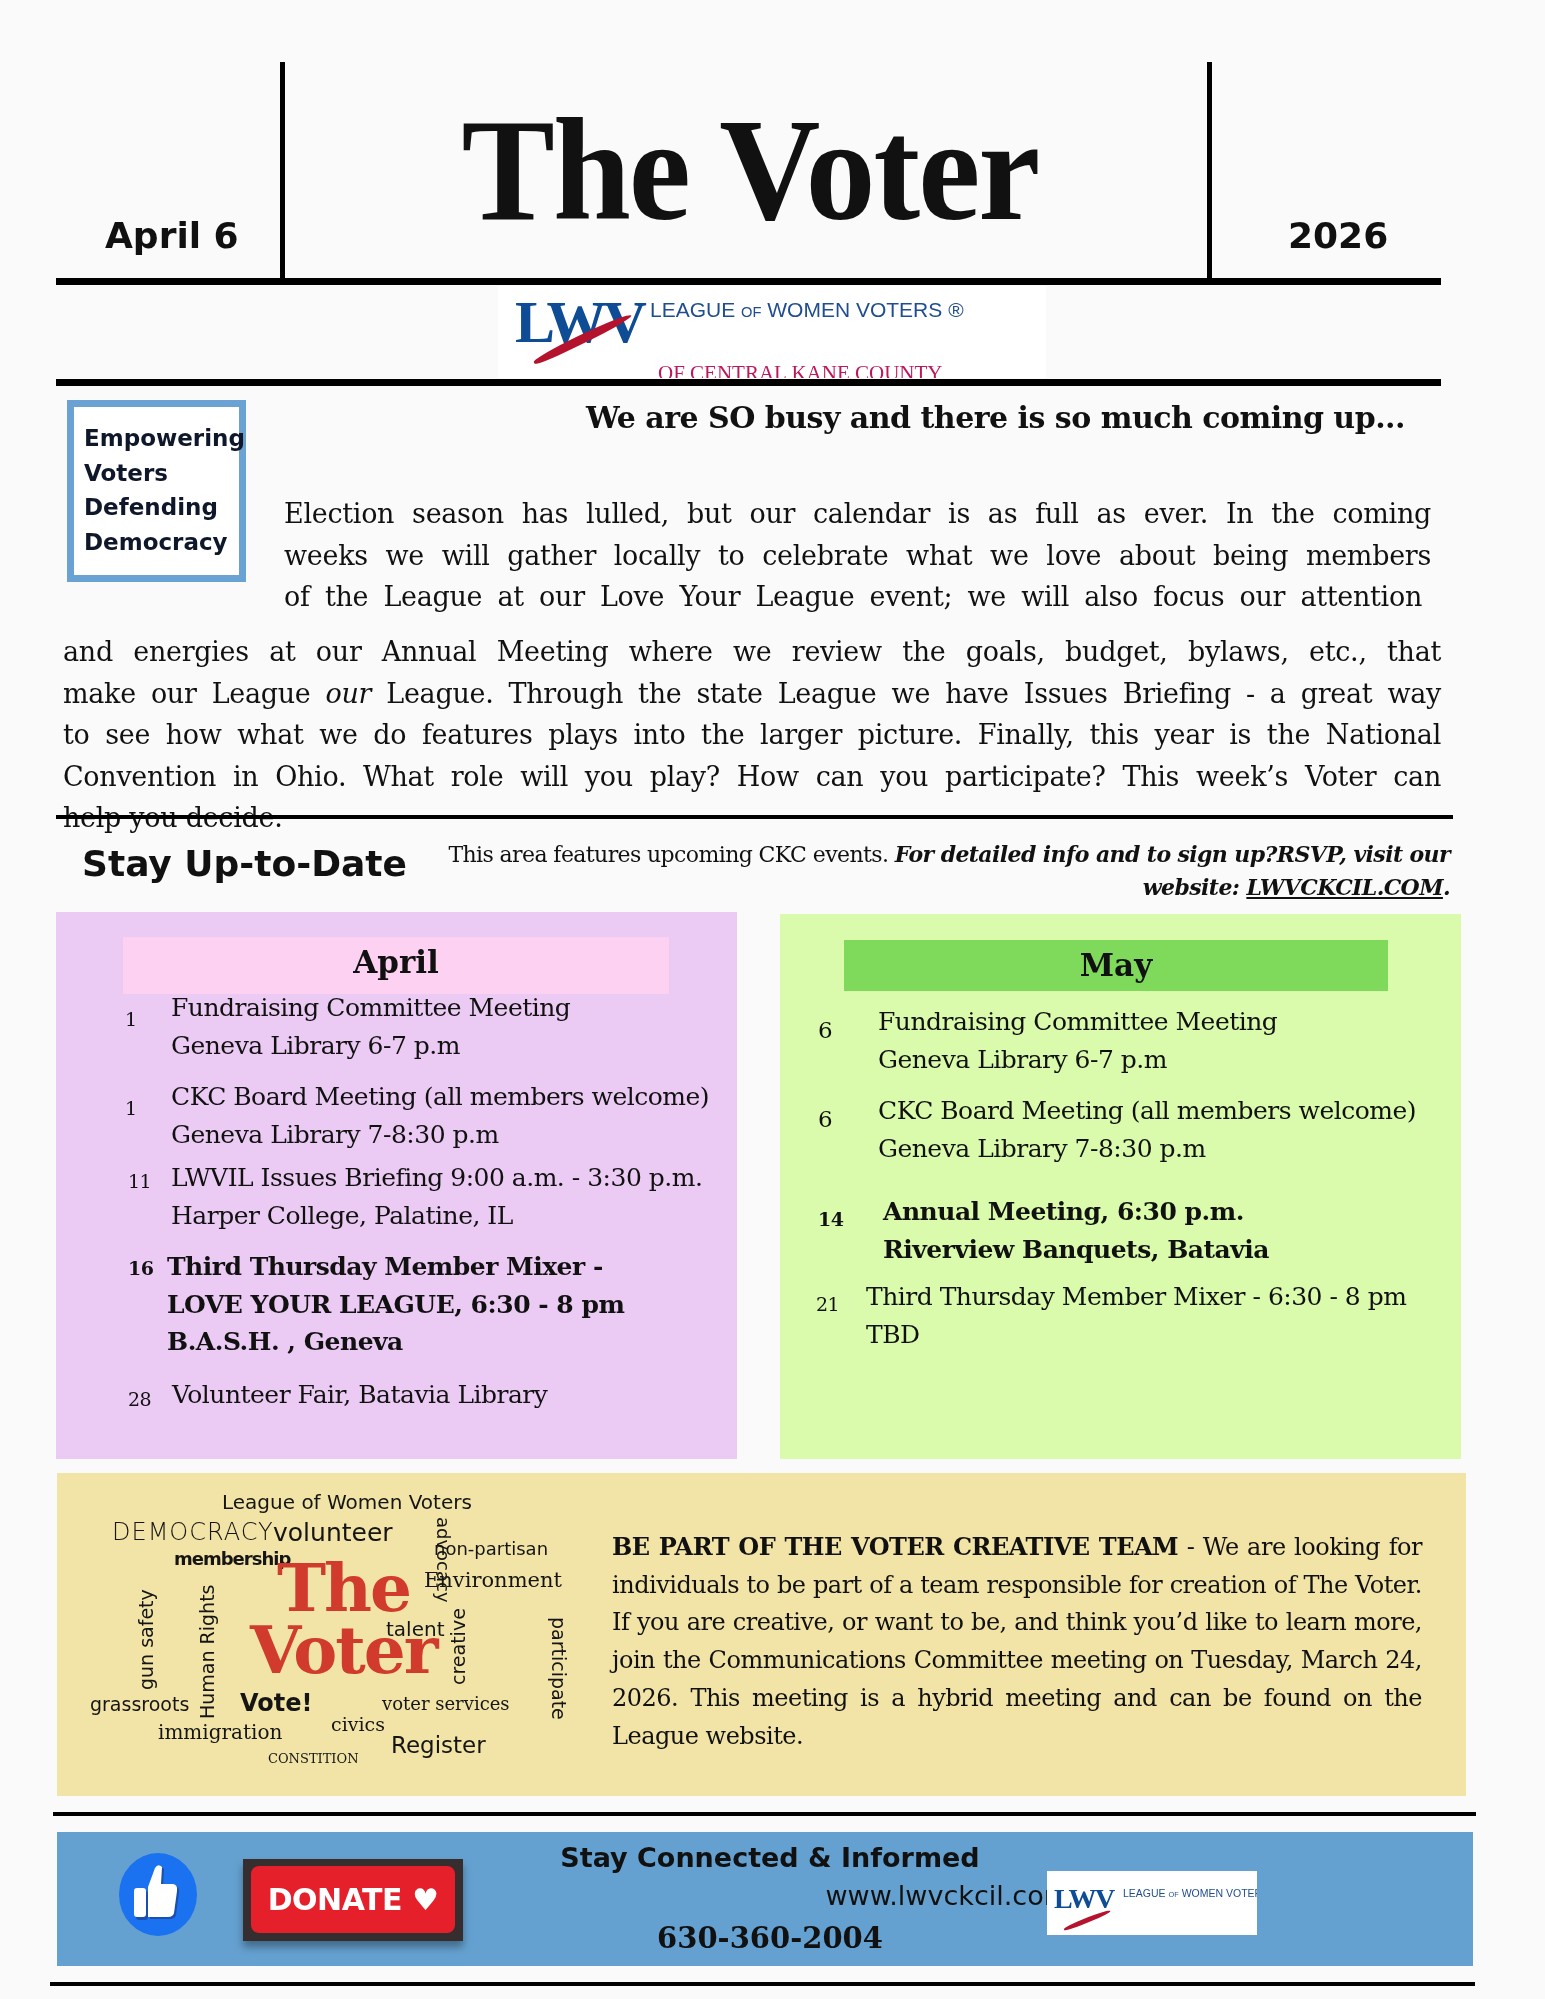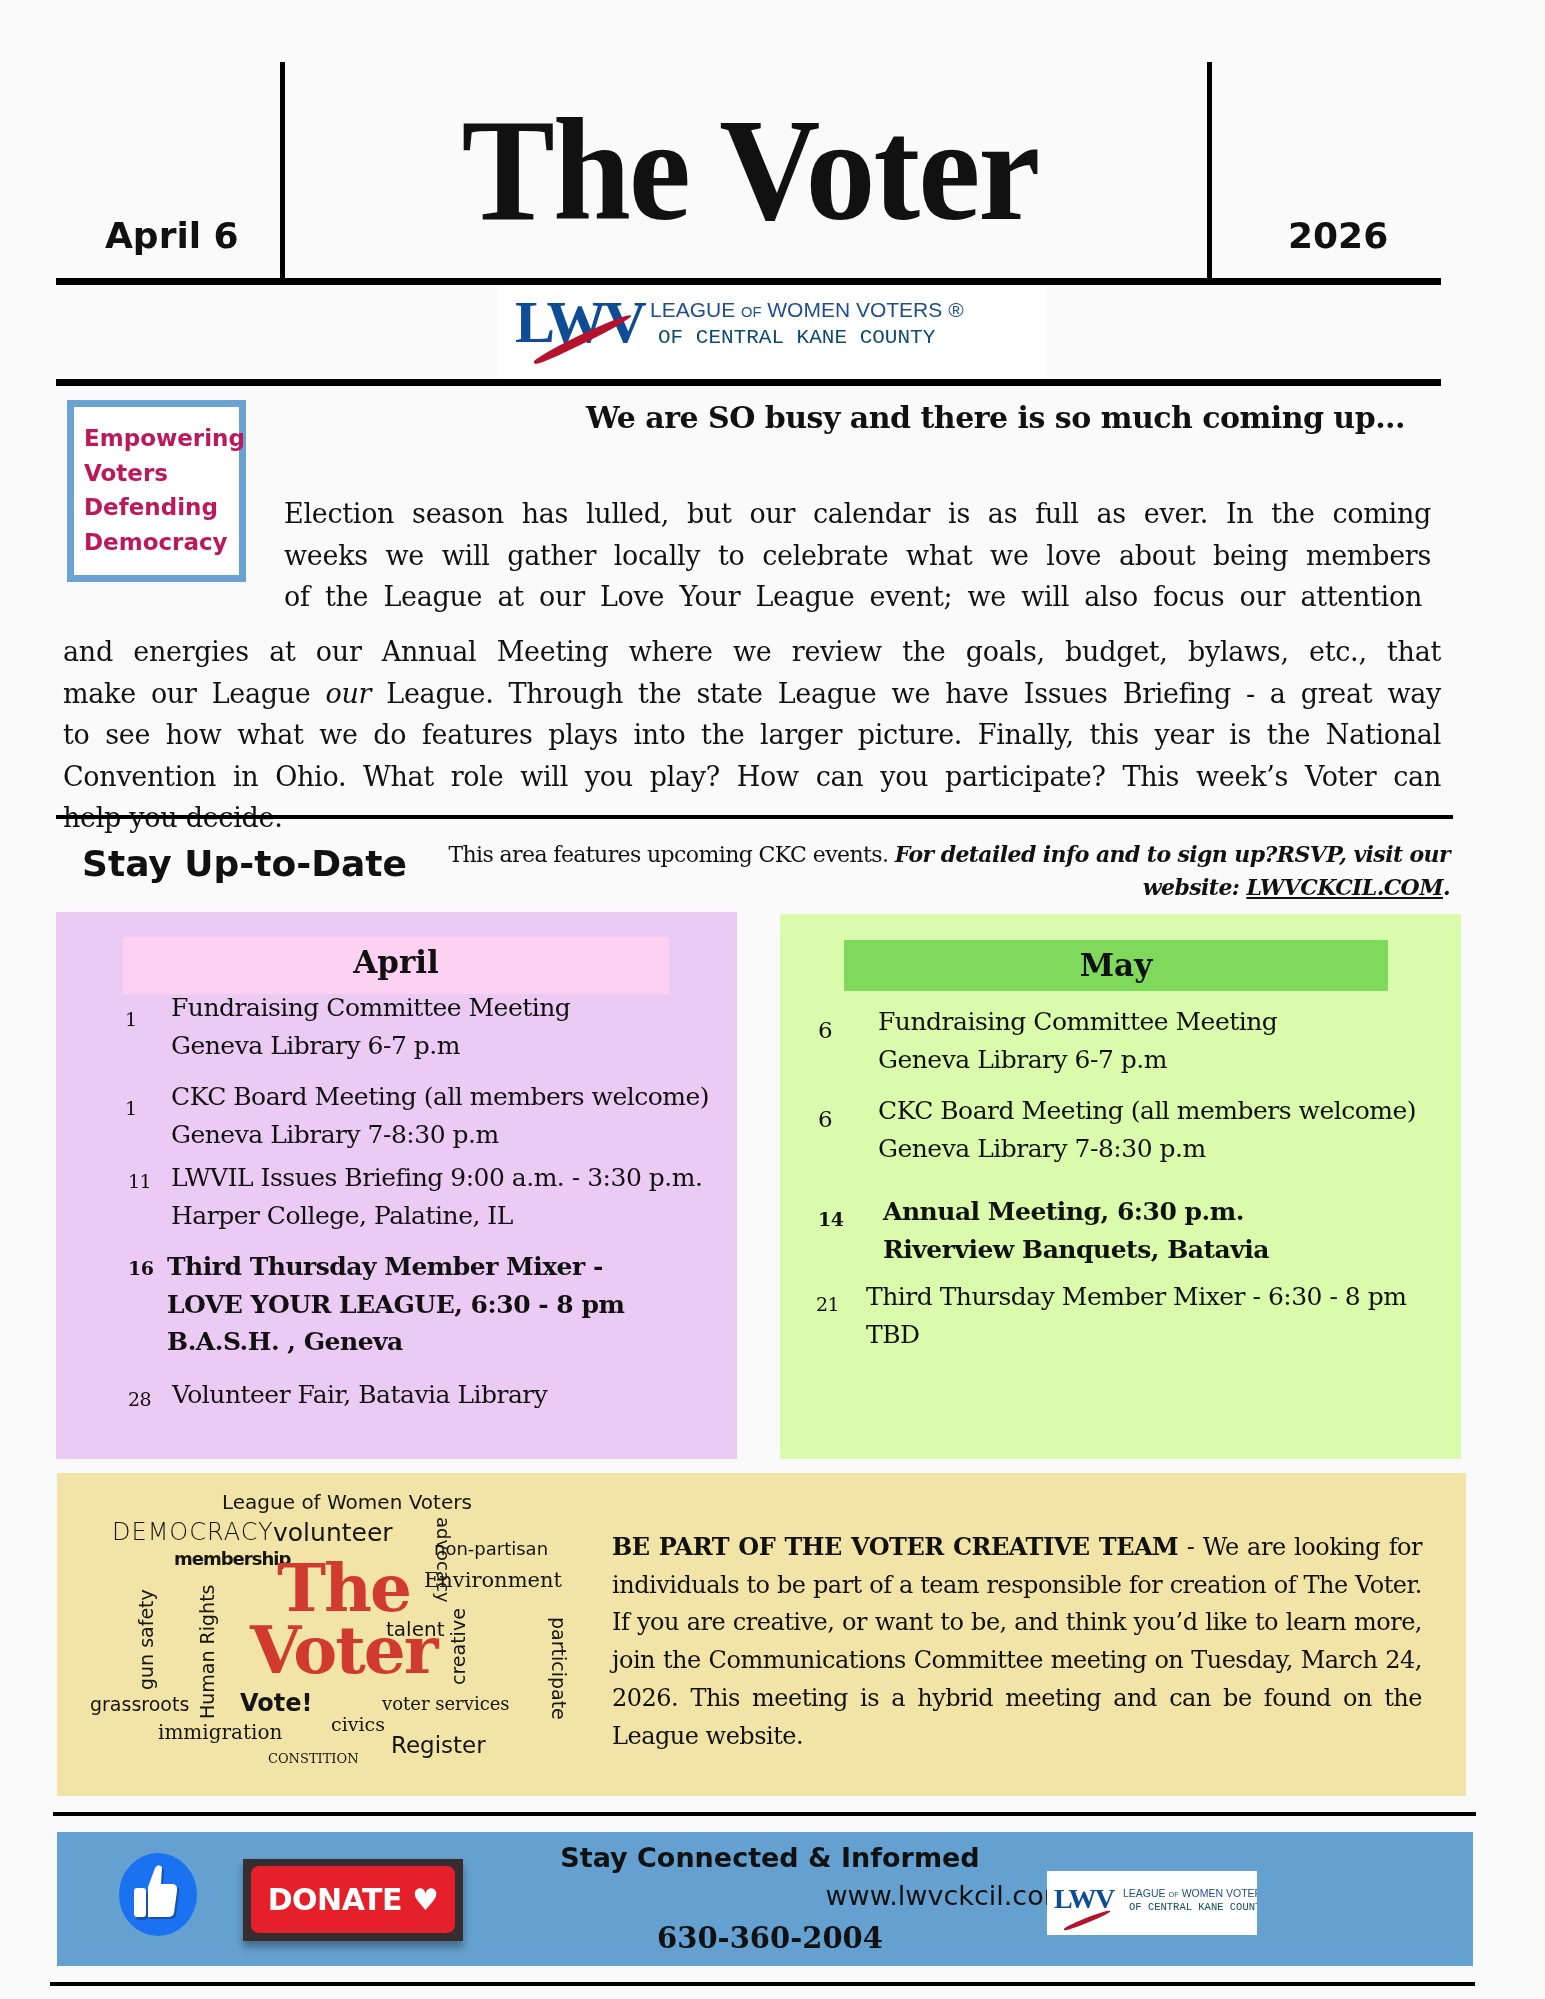--- a/index.html
+++ b/index.html
@@ -17,26 +17,26 @@
   .mast-date { left: 105px; }
   .mast-year { left: 1288px; }
 
   
   .logo { position: absolute; background: #fff; overflow: hidden; }
   .logo .mark { position: absolute; font-family: "Liberation Serif", serif; font-weight: bold; color: #0e4c96;
     letter-spacing: -3px; }
   .logo .swoosh { position: absolute; background: #b5122e; border-radius: 50% 60% 50% 40%; transform-origin: left center; }
   .logo .l1 { position: absolute; font-family: "Liberation Sans", sans-serif; color: #1f4d8f; white-space: nowrap; }
   .logo .l1 small { font-size: 0.7em; }
-  .logo .l2 { position: absolute; font-family: Liberation Mono, monospace; color: #0c4a6e; white-space: nowrap; }
+  .logo .l2 { position: absolute; font-family: Liberation Serif, serif; color: #be185d; white-space: nowrap; margin-top: 35px; }
 
   
   .empower-box { position: absolute; left: 67px; top: 400px; width: 179px; height: 182px;
     border: 7px solid #6aa3d3; background: #fff; padding: 14px 0 0 10px; }
-  .empower-box div { font-family: "DejaVu Sans", sans-serif; font-weight: bold; color: #be185d;
+  .empower-box div { font-family: "DejaVu Sans", sans-serif; font-weight: bold; color: #0f172a;
     font-size: 23px; line-height: 34.5px; }
   .intro-title { position: absolute; left: 280px; width: 1125px; top: 400px; text-align: right;
     font-family: "DejaVu Serif", serif; font-weight: bold; font-size: 30px; letter-spacing: -0.5px; }
   .intro-p { position: absolute; font-family: "DejaVu Serif", serif; font-size: 27px; line-height: 41.5px;
     text-align: justify; text-align-last: justify; letter-spacing: -0.3px; margin-top: 33px; }
   .intro-p.last { text-align-last: left; }
 
   
   .stay-title { position: absolute; left: 82px; top: 843px; font-family: "DejaVu Sans", sans-serif;
     font-weight: bold; font-size: 36px; }

